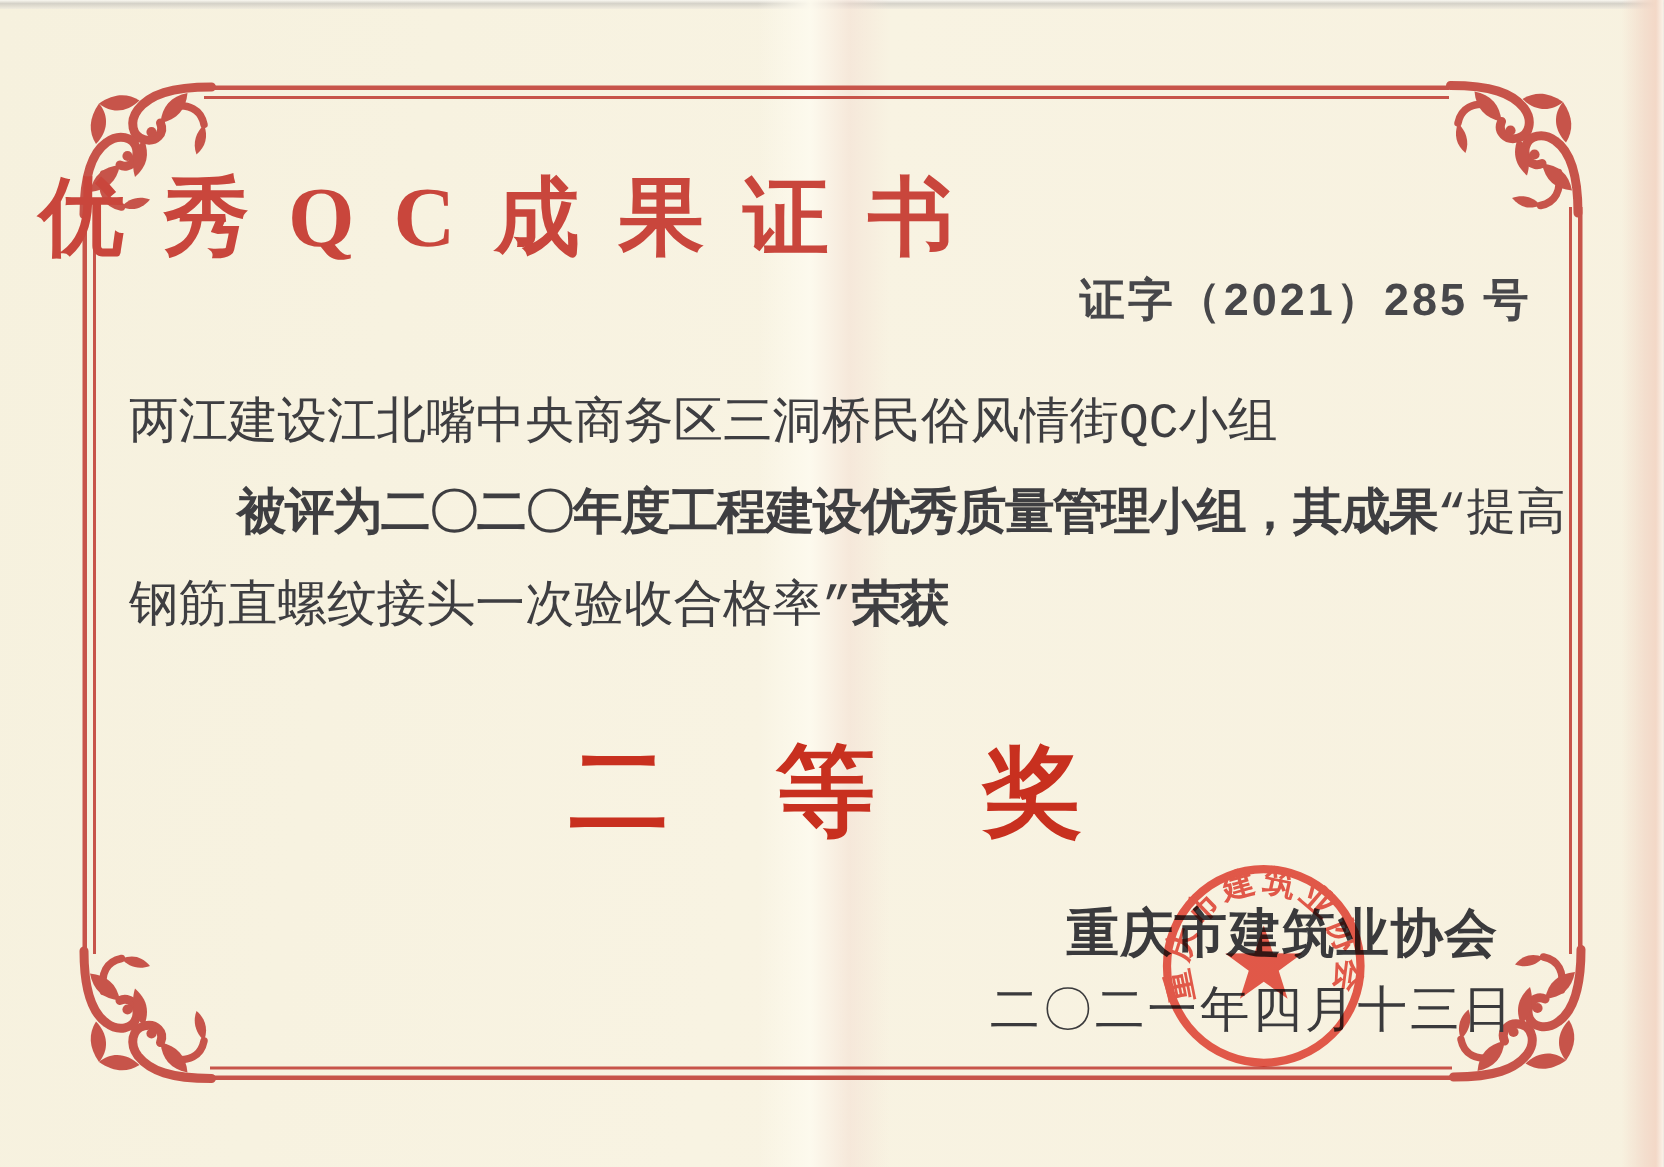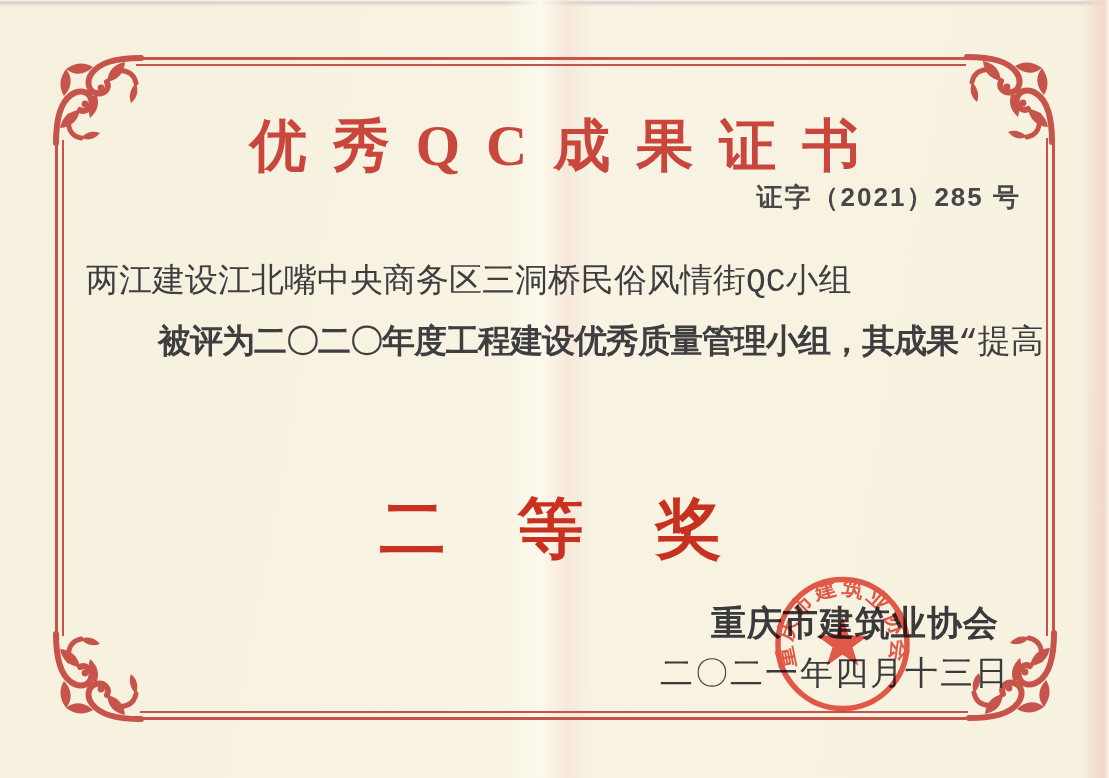--- a/index.html
+++ b/index.html
@@ -24,28 +24,28 @@
   .bl-left{left:55px;top:140px;width:9px;height:496px;border-left-width:3px;border-right-width:2px;}
   .bl-right{left:1046px;top:138px;width:9px;height:498px;border-left-width:2px;border-right-width:3px;}
   
   .corner{position:absolute;width:100px;height:100px;}
   .corner.tl{left:44px;top:47px;}
   .corner.tr{left:964px;top:46px;transform:scaleX(-1);}
   .corner.bl2{left:44px;top:630px;transform:scaleY(-1);}
   .corner.br{left:966px;top:629px;transform:scale(-1,-1);}
   
   .title{
-    position:absolute;left:0;right:0;top:116px;text-align:center;
+    position:absolute;left:0;right:0;top:116px;text-align:left;
     font-family:"Liberation Serif","DejaVu Serif",serif;
     font-weight:700;font-size:57px;line-height:1.05;
     letter-spacing:26px;padding-left:26px;color:#c9463c;
   }
   .cert-no{
     position:absolute;top:180px;right:88px;
-    font-size:26px;font-weight:700;letter-spacing:2px;color:#47474a;
+    font-size:30px;font-weight:700;letter-spacing:2px;color:#47474a;
   }
   .body-block{position:absolute;left:86px;top:254px;width:975px;color:#3e3e41;}
   .body-block .line{line-height:58px;font-size:33px;white-space:nowrap;}
   .body-block .l2{margin-left:72px;}
   .fs{font-family:Liberation Mono, monospace;font-weight:400;}
   .hei{font-family:"Liberation Sans","DejaVu Sans",sans-serif;font-weight:600;letter-spacing:-1px;}
   .award{
     position:absolute;left:0;right:0;top:494px;text-align:center;
     font-family:"Liberation Serif","DejaVu Serif",serif;
     font-weight:700;font-size:66px;line-height:1.05;
@@ -119,20 +119,21 @@
       <use href="#flourish"></use>
     </svg>
 
   <div class="title">优秀QC成果证书</div>
 
   <div class="cert-no">证字（2021）285 号</div>
 
   <div class="body-block">
     <div class="line fs">两江建设江北嘴中央商务区三洞桥民俗风情街QC小组</div>
     <div class="line l2"><span class="hei">被评为二〇二〇年度工程建设优秀质量管理小组，其成果</span><span class="fs">“提高</span></div>
+    <div class="line"><span class="fs">钢筋直螺纹接头一次验收合格率”</span><span class="hei">荣获</span></div>
   </div>
 
   <div class="award">二等奖</div>
 
   <div class="issuer">重庆市建筑业协会</div>
   <div class="date">二〇二一年四月十三日</div>
 
   <svg class="seal" viewBox="0 0 143 143">
     <defs>
       <path id="sealArc" d="M 28.2 96.5 A 50 50 0 1 1 114.8 96.5" fill="none"></path>

